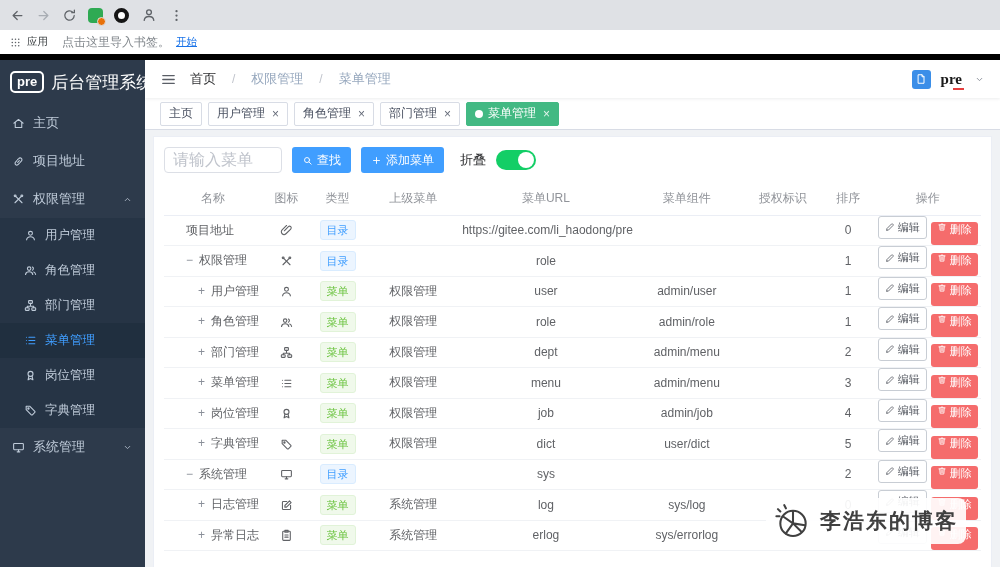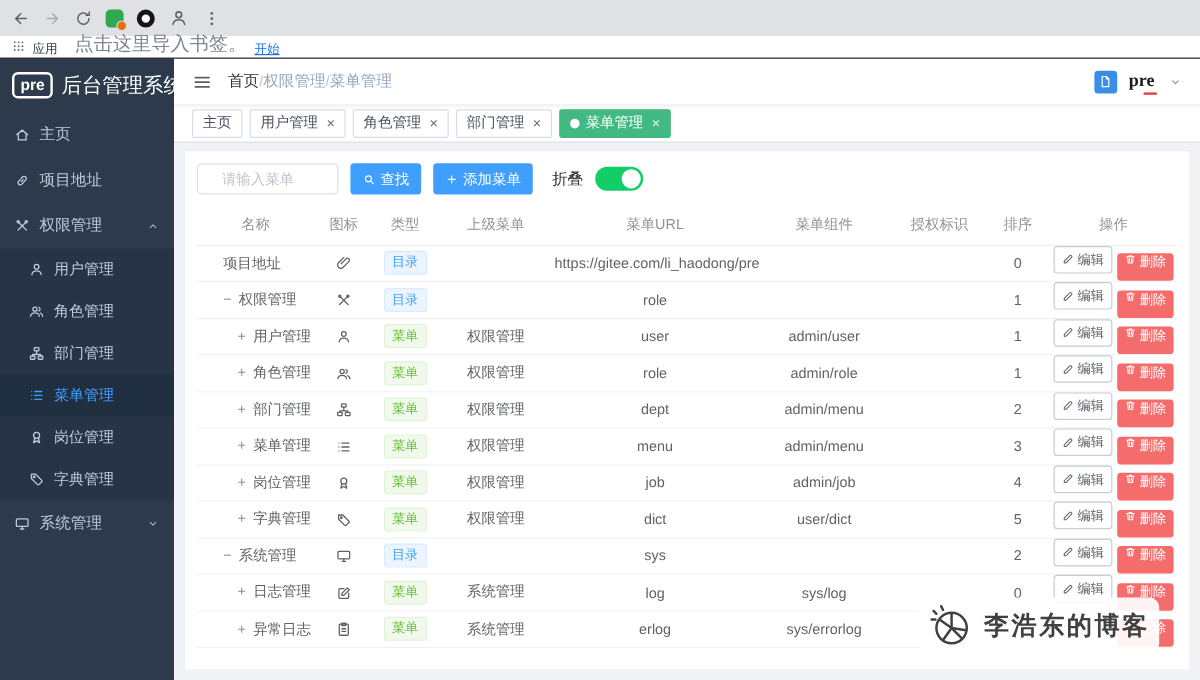--- a/index.html
+++ b/index.html
@@ -17,66 +17,66 @@
   .omnibox .url{flex:1;font-size:11.5px;color:#202124;white-space:nowrap;overflow:hidden}
   .omnibox .star{display:flex}
   .omnibox .star svg{width:13px;height:13px;color:#5f6368}
   .ext-green{width:15px;height:15px;border-radius:4px;background:#2faa53;position:relative;cursor:pointer;flex-shrink:0}
   .ext-green::after{content:'';position:absolute;right:-3px;bottom:-3px;width:7px;height:7px;border-radius:50%;background:#e8710a;border:1px solid #dfe1e5}
   .ext-dark{width:15px;height:15px;border-radius:50%;border:4.5px solid #151515;background:#fff;cursor:pointer;flex-shrink:0}
   .avatar{width:18px;height:18px;color:#5f6368;display:flex;align-items:center;justify-content:center;cursor:pointer}
   .avatar svg{width:16px;height:16px}
 
   
-  .bookmarks{height:19px;background:#fff;display:flex;align-items:flex-end;gap:6px;padding:0 10px;border-bottom:1px solid #000000}
+  .bookmarks{height:30px;background:#fff;display:flex;align-items:center;gap:6px;padding:0 10px;border-bottom:6px solid #000000}
   .bookmarks .bm-ic svg{width:11px;height:11px;color:#5f6368}
   .bm-label{font-size:10.5px;color:#3c4043;cursor:pointer}
-  .bm-hint{font-size:16px;color:#80868b;margin-left:8px}
+  .bm-hint{font-size:12px;color:#80868b;margin-left:8px}
   .bm-link{font-size:10.5px;color:#1a73e8;cursor:pointer;text-decoration:underline}
 
   
   .app{display:flex;height:518px}
   .sidebar{width:145px;background:#2d3a4b;flex-shrink:0;color:#bfcbd9;overflow:hidden}
   .logo-row{height:44px;display:flex;align-items:center;gap:7px;padding:0 10px}
   .logo-badge{border:2px solid #fff;border-radius:5px;color:#fff;font-weight:bold;font-size:13px;padding:1px 5px;line-height:1.2}
   .app-title{color:#fff;font-size:17px;white-space:nowrap}
   .side-item{height:38px;display:flex;align-items:center;gap:8px;padding:0 12px;font-size:13px;cursor:pointer;white-space:nowrap}
   .side-item svg.icn{width:13px;height:13px}
   .chev{margin-left:auto;display:flex}
   .chev svg.icn{width:11px;height:11px;opacity:.85}
   .submenu{background:#263445}
   .submenu .side-item{height:35px;padding-left:24px;font-size:12.5px}
   .side-item.active{color:var(--accent,#409eff);background:#202f3f}
 
   .main{flex:1;display:flex;flex-direction:column;min-width:0}
   .topbar{height:38px;background:#fff;display:flex;align-items:center;gap:13px;padding:0 15px;position:relative;z-index:2;box-shadow:0 1px 3px rgba(0,21,41,.08)}
   .hamburger{color:#5a5e66;cursor:pointer;display:flex}
   .hamburger svg{width:17px;height:17px}
-  .breadcrumb{display:flex;align-items:center;gap:0;font-size:13px}
+  .breadcrumb{display:flex;align-items:center;gap:16px;font-size:13px}
   .crumb{color:#97a8be;cursor:default}
   .crumb.first{color:#303133}
   .sep{color:#c0c4cc;font-size:12px}
   .topbar-right{margin-left:auto;display:flex;align-items:center;gap:10px}
   .top-blue{width:19px;height:19px;border-radius:3px;background:#3b8ee8;color:#fff;display:flex;align-items:center;justify-content:center;cursor:pointer}
   .top-blue svg{width:12px;height:12px}
   .pre-logo{font-weight:bold;font-size:15px;color:#1a1a1a;position:relative;padding-right:2px;cursor:pointer;font-family:"Liberation Serif","DejaVu Serif",serif}
   .pre-logo::after{content:'';position:absolute;left:55%;bottom:-2px;width:45%;height:2px;background:#e53e3e}
   .caret{color:#8a8f99;display:flex;cursor:pointer}
   .caret svg{width:11px;height:11px}
 
   .tabsbar{height:32px;background:#fff;border-bottom:1px solid #d8dce5;display:flex;align-items:center;gap:6px;padding:0 15px;position:relative;z-index:1}
   .tab{height:24px;display:inline-flex;align-items:center;gap:5px;padding:0 8px;border:1px solid #d8dce5;font-size:12px;color:#495060;background:#fff;cursor:pointer;border-radius:2px;white-space:nowrap}
   .tab .dot{width:8px;height:8px;border-radius:50%;background:#fff;display:inline-block}
   .tab .x{font-size:12px;line-height:1;margin-left:2px;opacity:.85;cursor:pointer}
   .tab.active{background:var(--success,#42b983);border-color:var(--success,#42b983);color:#fff}
 
   .content{flex:1;padding:6px 8px 8px;background:#f0f2f5;min-height:0}
   .card{background:#fff;height:100%;padding:8px 10px;border:1px solid #ebeef5;overflow:hidden}
   .toolbar{display:flex;align-items:center;gap:10px;margin:2px 0 10px}
-  .search-input{width:118px;height:26px;border:1px solid #dcdfe6;border-radius:4px;padding:0 20px;font-size:12px;color:#606266;outline:none;font-family:inherit}
+  .search-input{width:118px;height:26px;border:1px solid #dcdfe6;border-radius:4px;padding:0 8px;font-size:16px;color:#606266;outline:none;font-family:inherit}
   .search-input::placeholder{color:#c0c4cc}
   .btn{height:26px;border:none;border-radius:3px;font-size:12px;display:inline-flex;align-items:center;gap:4px;padding:0 10px;cursor:pointer;font-family:inherit}
   .btn-blue{background:var(--accent,#409eff);color:#fff}
   .btn svg.icn{width:11px;height:11px}
   .collapse-label{font-size:13px;color:#303133;margin-left:6px}
   .toggle{width:40px;height:20px;border-radius:10px;background:#dcdfe6;position:relative;cursor:pointer;display:inline-block}
   .toggle.on{background:var(--toggle-on,#13ce66)}
   .toggle::after{content:'';position:absolute;top:2px;left:2px;width:16px;height:16px;border-radius:50%;background:#fff}
   .toggle.on::after{left:auto;right:2px}
 

